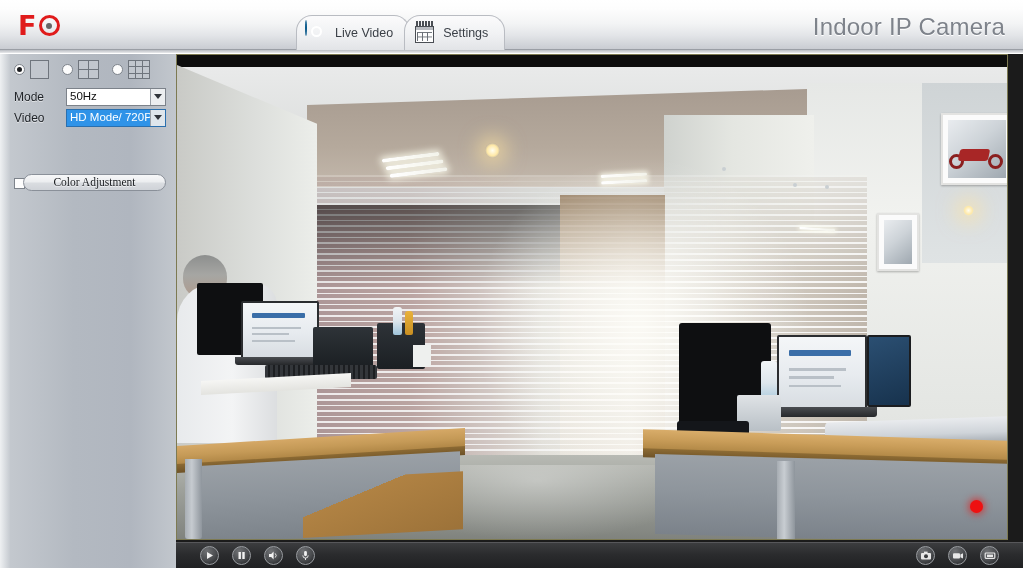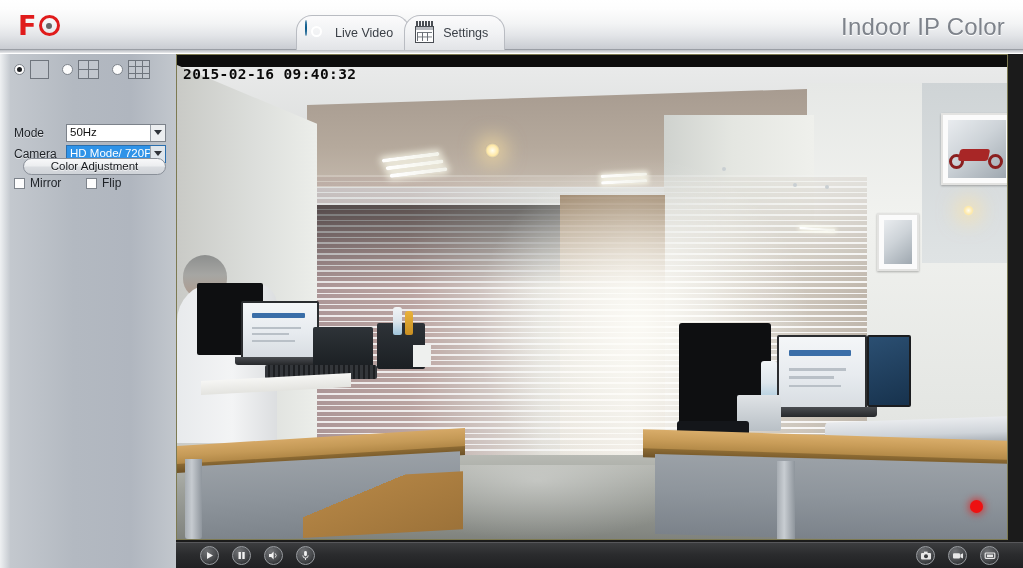--- a/index.html
+++ b/index.html
@@ -140,21 +140,21 @@
       #c2c7ce;
   }
   .grid9 {
     width: 22px; height: 19px;
     background:
       repeating-linear-gradient(to right, transparent 0 6px, #6f757d 6px 7.2px),
       repeating-linear-gradient(to bottom, transparent 0 5.2px, #6f757d 5.2px 6.4px),
       #c2c7ce;
   }
 
-  .field-row { position: absolute; left: 14px; display: flex; align-items: center; font-size: 12px; color: #1d2126; margin-top: 36px; }
+  .field-row { position: absolute; left: 14px; display: flex; align-items: center; font-size: 12px; color: #1d2126; }
   .field-row .flabel { width: 52px; text-shadow: 0 1px 0 rgba(255,255,255,.55); }
   .sel {
     width: 100px; height: 17px; font-size: 11.5px;
     border: 1px solid #7c828a; background: #ffffff; color: #111;
     padding: 0 16px 16px 3px; position: relative; line-height: 15px;
     white-space: nowrap; overflow: hidden; cursor: pointer;
   }
   .sel.hl { background: #2f93e8; color: #ffffff; border-color: #2a6fae; }
   .sel .arw {
     position: absolute; right: 0; top: -1px; width: 15px; height: 17px;
@@ -431,21 +431,21 @@
             </span>
             <span class="body"></span>
             <span class="grid"></span>
           </span>
         </span>
         <span class="tab-label">Settings</span>
       </div>
 
     </div>
 
-    <div class="app-title">Indoor IP Color</div>
+    <div class="app-title">Indoor IP Camera</div>
   </div>
 
   <div class="sidebar">
 
     <div class="layout-row">
       <label class="lay-opt">
         <span class="radio on"></span>
         <span class="grid-ic grid1"></span>
       </label>
       <label class="lay-opt">
@@ -462,41 +462,41 @@
       <span class="flabel">Mode</span>
       <div class="sel">
         <span>50Hz</span>
         <span class="arw">
             <i></i>
           </span>
       </div>
     </div>
 
     <div class="field-row" style="top:55px;">
-      <span class="flabel">Camera</span>
+      <span class="flabel">Video</span>
       <div class="sel hl">
         <span>HD Mode/ 720P/ 1(</span>
         <span class="arw">
             <i></i>
           </span>
       </div>
     </div>
 
     <div class="check-row">
       <label class="chk-item" style="width:72px;">
         <span class="chk"></span>
         <span>Mirror</span>
       </label>
       <label class="chk-item">
         <span class="chk"></span>
         <span>Flip</span>
       </label>
     </div>
 
-    <div class="btn" style="top:104px;">Color Adjustment</div>
+    <div class="btn" style="top:120px;font-family:Liberation Serif, serif;">Color Adjustment</div>
   </div>
 
   <div class="video-wrap">
 
     <div class="video">
       <div class="scene">
 
         <div class="ceiling"></div>
         <div class="back-top"></div>
         <div class="right-far"></div>
@@ -577,21 +577,20 @@
         <div class="phone" style="left:500px; top:366px; width:72px; height:18px;"></div>
         <div class="binder"></div>
         <div class="desk-r-top"></div>
         <div class="desk-r-edge"></div>
         <div class="desk-r-panel"></div>
         <div class="desk-r-leg"></div>
 
       </div>
 
       <div class="osd">
-        <div>2015-02-16 09:40:32</div>
       </div>
       <div class="rec-dot"></div>
     </div>
 
     <div class="toolbar">
 
       <div class="tb-left">
         <div class="tbtn">
           <svg width="9" height="9" viewBox="0 0 9 9">
             <polygon points="2,1 8,4.5 2,8" fill="#f2f2f2"></polygon>

